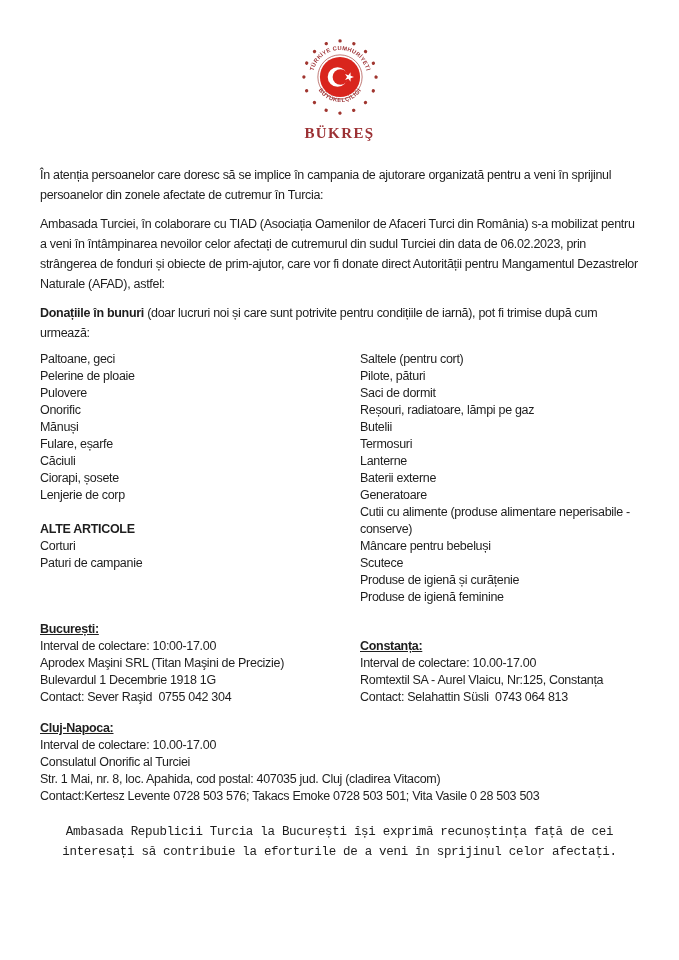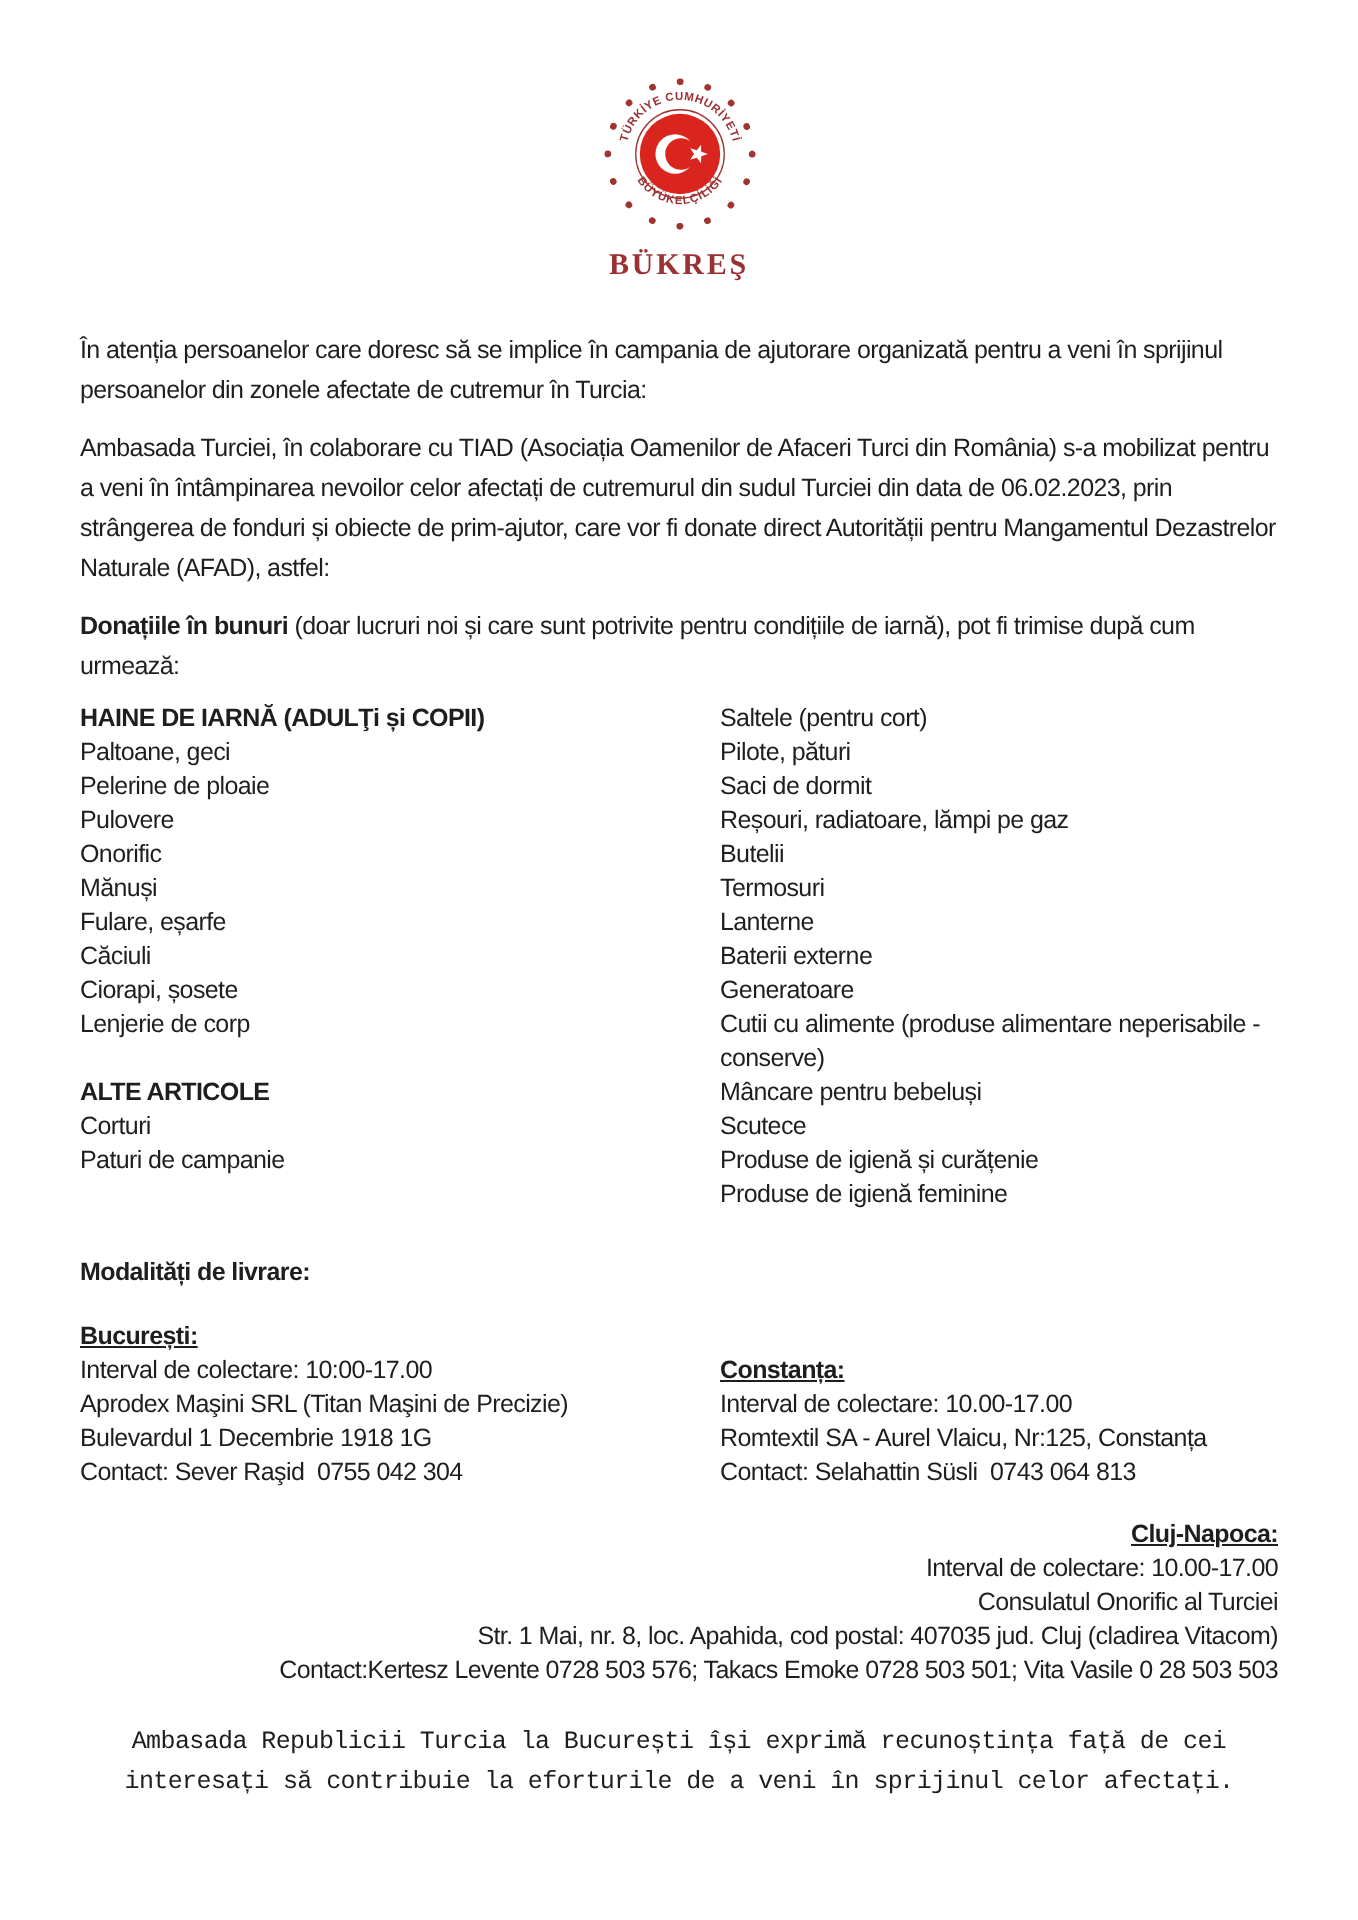--- a/index.html
+++ b/index.html
@@ -47,21 +47,21 @@
   
   .delivery-heading { margin-top: 22px; font-weight: bold; line-height: 17px; }
   .delivery-row { margin-top: 15px; }
   .loc-name {
     font-weight: bold;
     text-decoration: underline;
     line-height: 17px;
   }
   .loc-line { line-height: 17px; white-space: pre; }
   .offset-one-line { padding-top: 17px; }
-  .loc-block { margin-top: 14px; text-align: right; }
+  .loc-block { margin-top: 14px; }
   
   .closing {
     margin: 17px auto 0 auto;
     width: 96%;
     text-align: center;
     line-height: 20px;
     font-family: Liberation Mono, monospace;
   }
 </style>
 </head>
@@ -102,21 +102,20 @@
 
   <p class="para para-1">În atenția persoanelor care doresc să se implice în campania de ajutorare organizată pentru a veni în sprijinul persoanelor din zonele afectate de cutremur în Turcia:</p>
 
   <p class="para para-2">Ambasada Turciei, în colaborare cu TIAD (Asociația Oamenilor de Afaceri Turci din România) s-a mobilizat pentru a veni în întâmpinarea nevoilor celor afectați de cutremurul din sudul Turciei din data de 06.02.2023, prin strângerea de fonduri și obiecte de prim-ajutor, care vor fi donate direct Autorității pentru Mangamentul Dezastrelor Naturale (AFAD), astfel:</p>
 
   <p class="para para-3"><span class="bold">Donațiile în bunuri</span><span> (doar lucruri noi și care sunt potrivite pentru condițiile de iarnă), pot fi trimise după cum urmează:</span></p>
 
   <div class="cols items-cols">
     <div class="col-left">
       <section>
-        <div class="list-heading">HAINE DE IARNĂ (ADULŢi și COPII)</div>
         <div>
 
             <div class="list-line">Paltoane, geci</div>
 
             <div class="list-line">Pelerine de ploaie</div>
 
 
             <div class="list-line">Pulovere</div>
 
             <div class="list-line">Onorific</div>
@@ -169,21 +168,20 @@
 
           <div class="list-line">Scutece</div>
 
           <div class="list-line">Produse de igienă și curățenie</div>
 
           <div class="list-line">Produse de igienă feminine</div>
         </div>
     </div>
   </div>
 
-  <div class="delivery-heading">Modalități de livrare:</div>
 
   <div class="cols delivery-row">
     <div class="col-left">
       <div class="loc-name">București:</div>
       <div>
 
           <div class="loc-line">Interval de colectare: 10:00-17.00</div>
 
           <div class="loc-line">Aprodex Maşini SRL (Titan Maşini de Precizie)</div>
 

